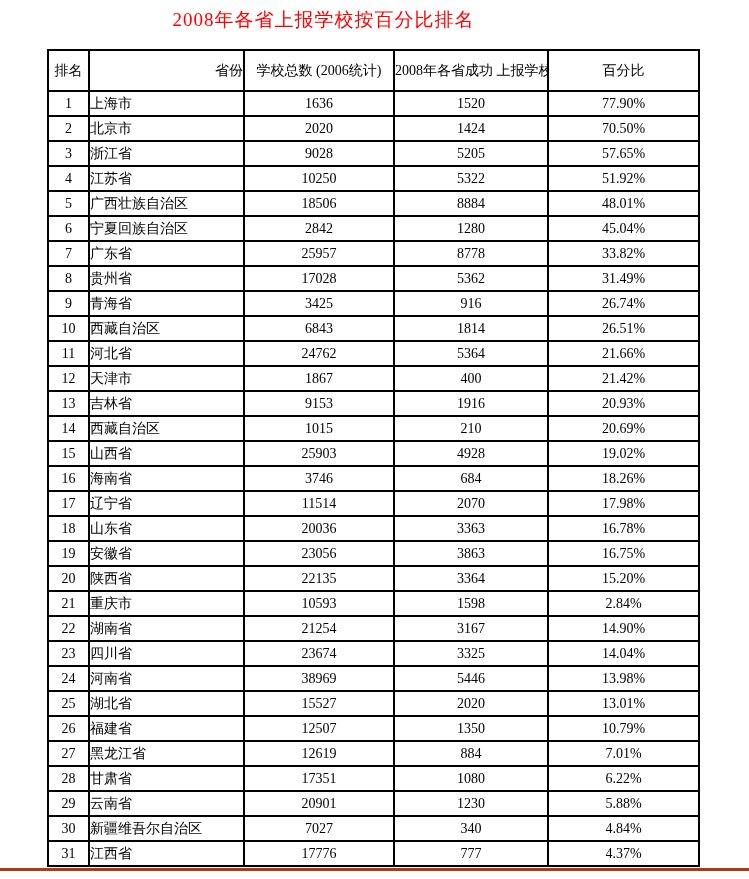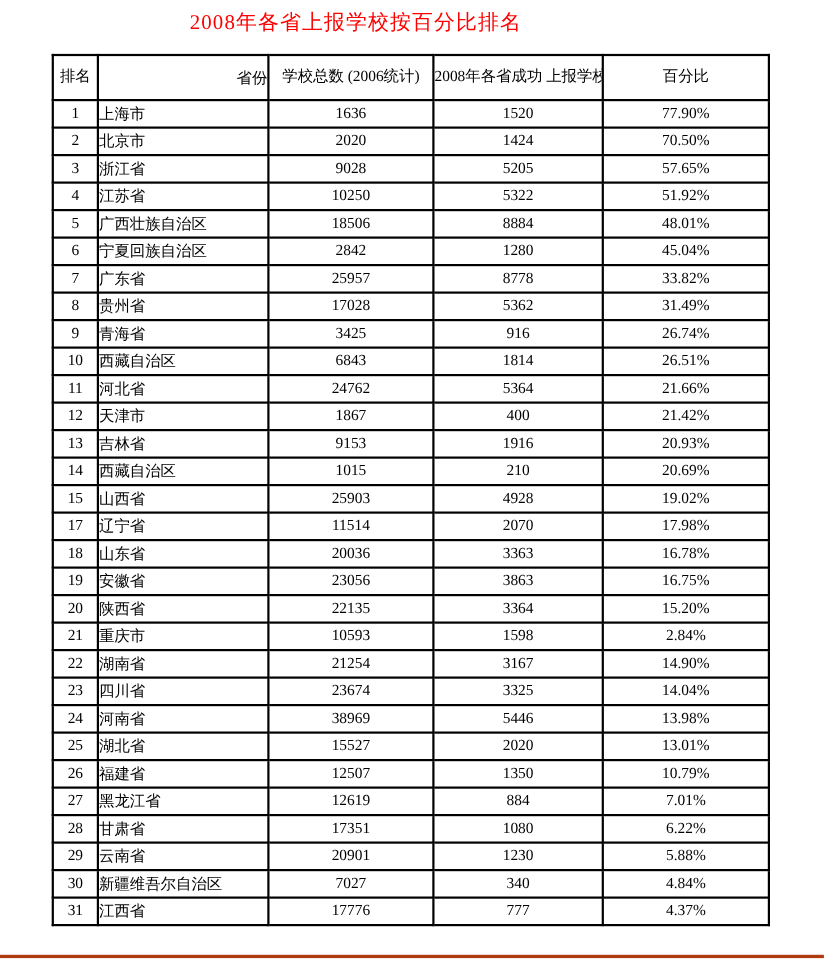--- a/index.html
+++ b/index.html
@@ -208,20 +208,27 @@
       </tr>
 
       <tr>
         <td class="c-rank">15</td>
         <td class="c-prov">山西省</td>
         <td class="c-num">25903</td>
         <td class="c-num">4928</td>
         <td class="c-pct">19.02%</td>
       </tr>
 
+      <tr>
+        <td class="c-rank">16</td>
+        <td class="c-prov">海南省</td>
+        <td class="c-num">3746</td>
+        <td class="c-num">684</td>
+        <td class="c-pct">18.26%</td>
+      </tr>
 
       <tr>
         <td class="c-rank">17</td>
         <td class="c-prov">辽宁省</td>
         <td class="c-num">11514</td>
         <td class="c-num">2070</td>
         <td class="c-pct">17.98%</td>
       </tr>
 
       <tr>

